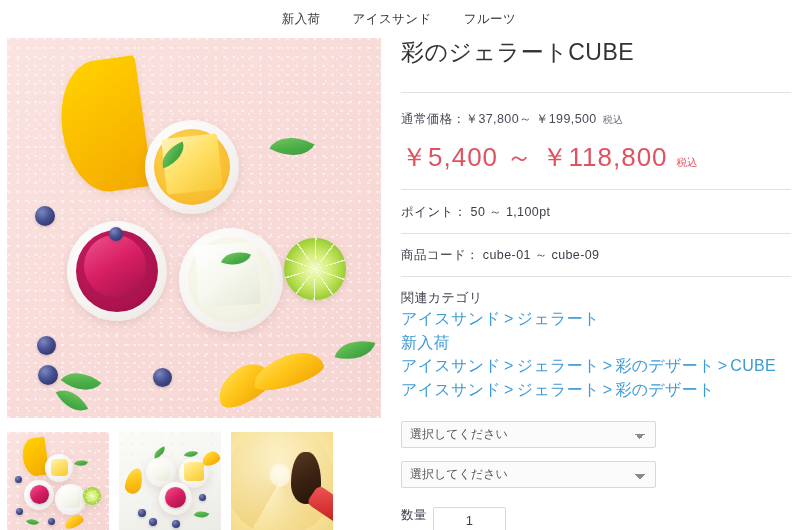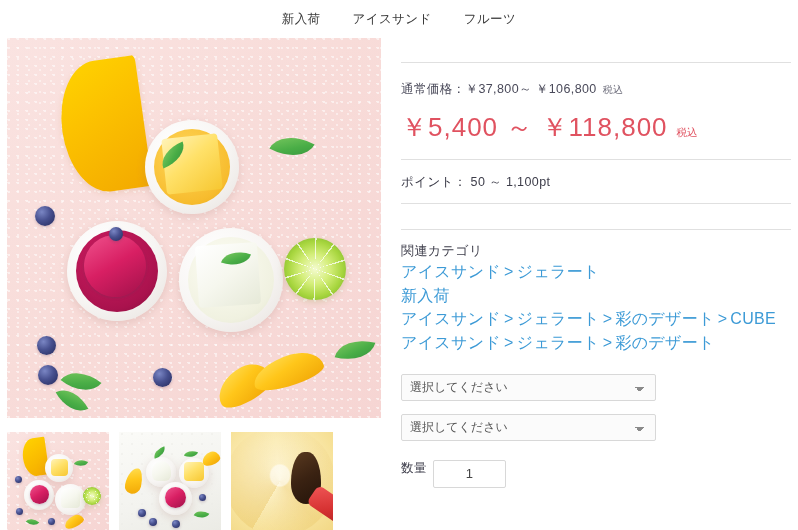--- a/index.html
+++ b/index.html
@@ -263,45 +263,47 @@
         <div class="el swirl" style="left:-6px; top:-6px; width:110px; height:110px;"></div>
         <div class="el nozzle" style="left:60px; top:20px; width:30px; height:52px;"></div>
         <div class="el handle" style="left:78px; top:62px; width:40px; height:22px;"></div>
       </div>
 
     </div>
   </div>
 
   <div class="detail">
 
+    <h1 class="product-title">彩のジェラートCUBE</h1>
 
     <div style="height:24px"></div>
     <hr class="hr-dot">
     <div style="height:18px"></div>
 
     <div class="reg-price">
-      <span>通常価格：￥37,800～ ￥106,800</span><span class="tax">税込</span>
+      <span>通常価格：￥37,800～ ￥199,500</span><span class="tax">税込</span>
     </div>
 
     <div style="height:12px"></div>
 
     <div class="sale-price">
       <span>￥5,400 ～ ￥118,800</span><span class="tax">税込</span>
     </div>
 
     <div style="height:14px"></div>
     <hr class="hr-dot">
     <div style="height:14px"></div>
 
     <div class="kv-line">ポイント： 50 ～ 1,100pt</div>
 
     <div style="height:12px"></div>
     <hr class="hr-dot">
     <div style="height:13px"></div>
 
+    <div class="kv-line">商品コード： cube-01 ～ cube-09</div>
 
     <div style="height:12px"></div>
     <hr class="hr-dot">
     <div style="height:12px"></div>
 
     <div>
       <div class="cat-title">関連カテゴリ</div>
 
       <div class="cat-row">
         <a class="cat-link">アイスサンド</a><span class="cat-sep">&gt;</span><a class="cat-link">ジェラート</a>

